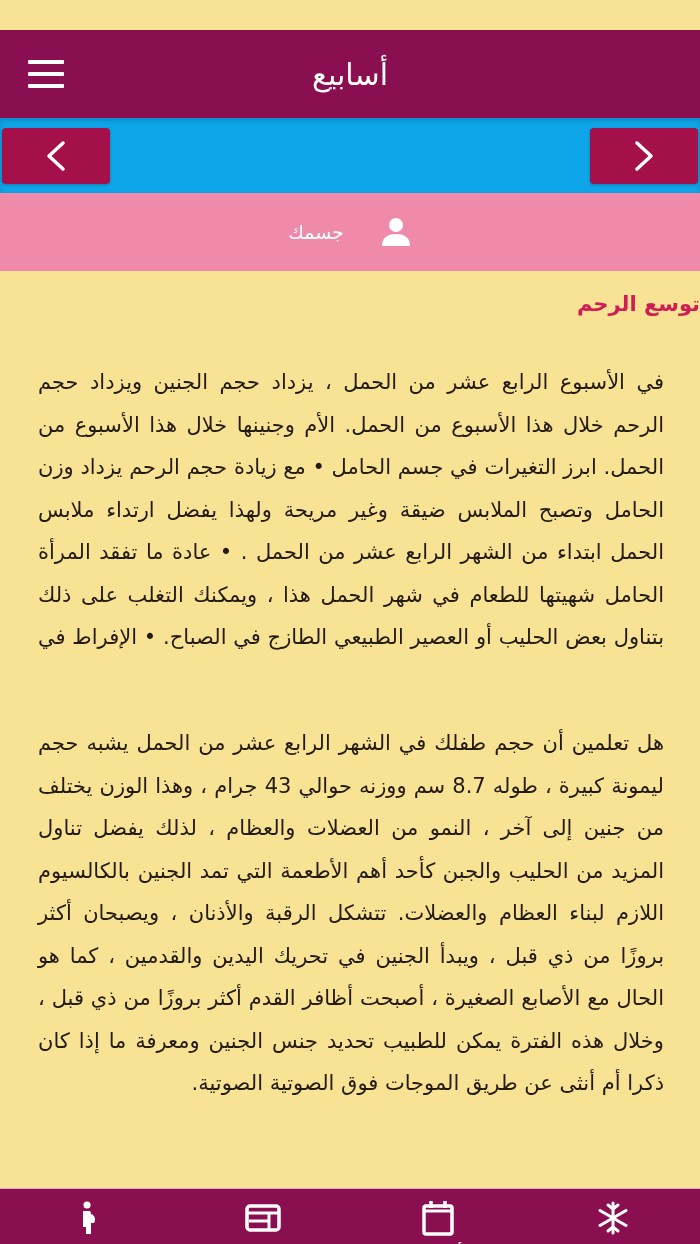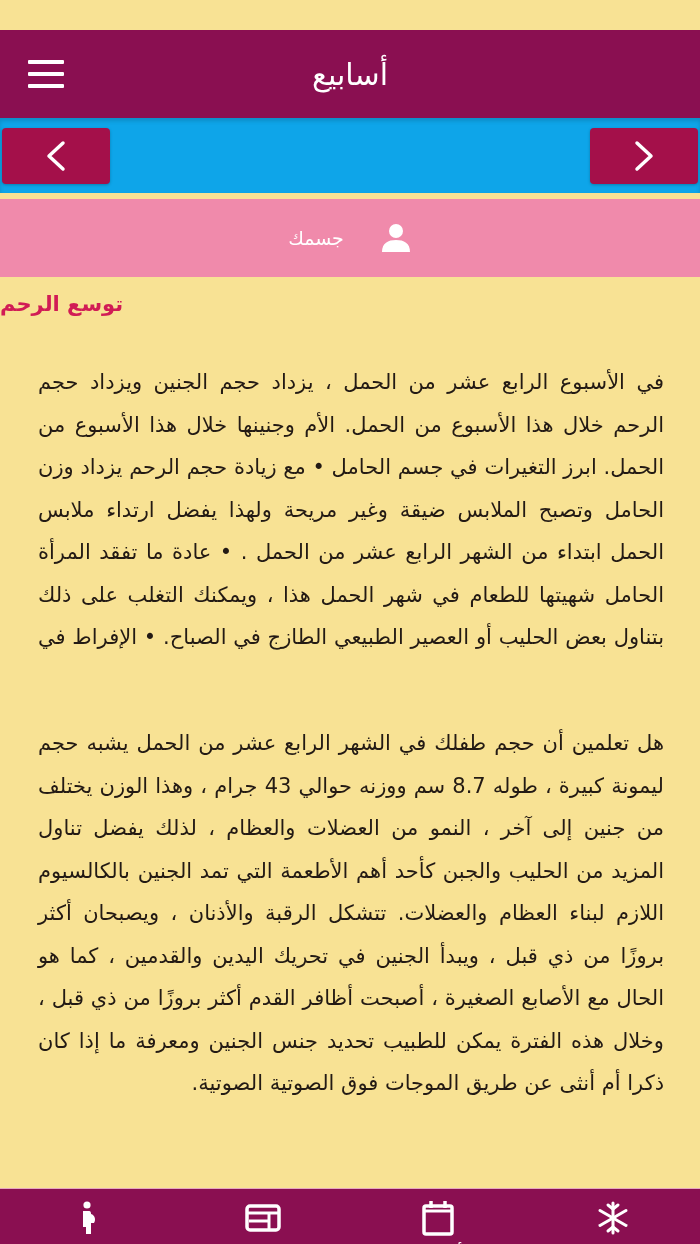--- a/index.html
+++ b/index.html
@@ -60,21 +60,21 @@
   .content {
     position: absolute; left: 0; width: 700px;
     direction: rtl; text-align: justify;
     color: #231a14;
     font-size: 21px; line-height: 42.5px;
     padding: 0 36px 0 38px;
   }
   .content p { text-align-last: right; }
   .sub-title {
     position: absolute; left: 0; width: 700px; top: 262px;
-    text-align: left; color: #d11c55; font-size: 21px; font-weight: bold;
+    text-align: right; color: #d11c55; font-size: 21px; font-weight: bold;
     direction: rtl;
   }
 
   
   .bottomnav {
     position: absolute; left: 0; top: 1158px; width: 700px; height: 78px;
     background: #8a0f51;
     display: flex; flex-direction: row;
     border-top: 1px solid #e7a8c0;
   }
@@ -107,21 +107,21 @@
       </svg>
     </div>
     <div class="week-label">أسبوع14</div>
     <div class="nav-btn next">
       <svg viewBox="0 0 26 32">
         <polyline points="6,3 20,16 6,29" fill="none" stroke="#ffffff" stroke-width="3.5" stroke-linecap="round" stroke-linejoin="round"></polyline>
       </svg>
     </div>
   </div>
 
-  <div class="section-header" style="top:169px;">
+  <div class="section-header" style="top:163px;">
     <svg class="user-icon" viewBox="0 0 32 30">
       <circle cx="16" cy="8" r="7" fill="#ffffff"></circle>
       <path d="M2 29 C2 20 8 17 16 17 C24 17 30 20 30 29 Z" fill="#ffffff"></path>
     </svg>
     <span class="sec-label">جسمك</span>
   </div>
 
   <div class="sub-title">توسع الرحم</div>
 
   <div class="content" style="top:331px; height:300px; overflow:hidden;">

